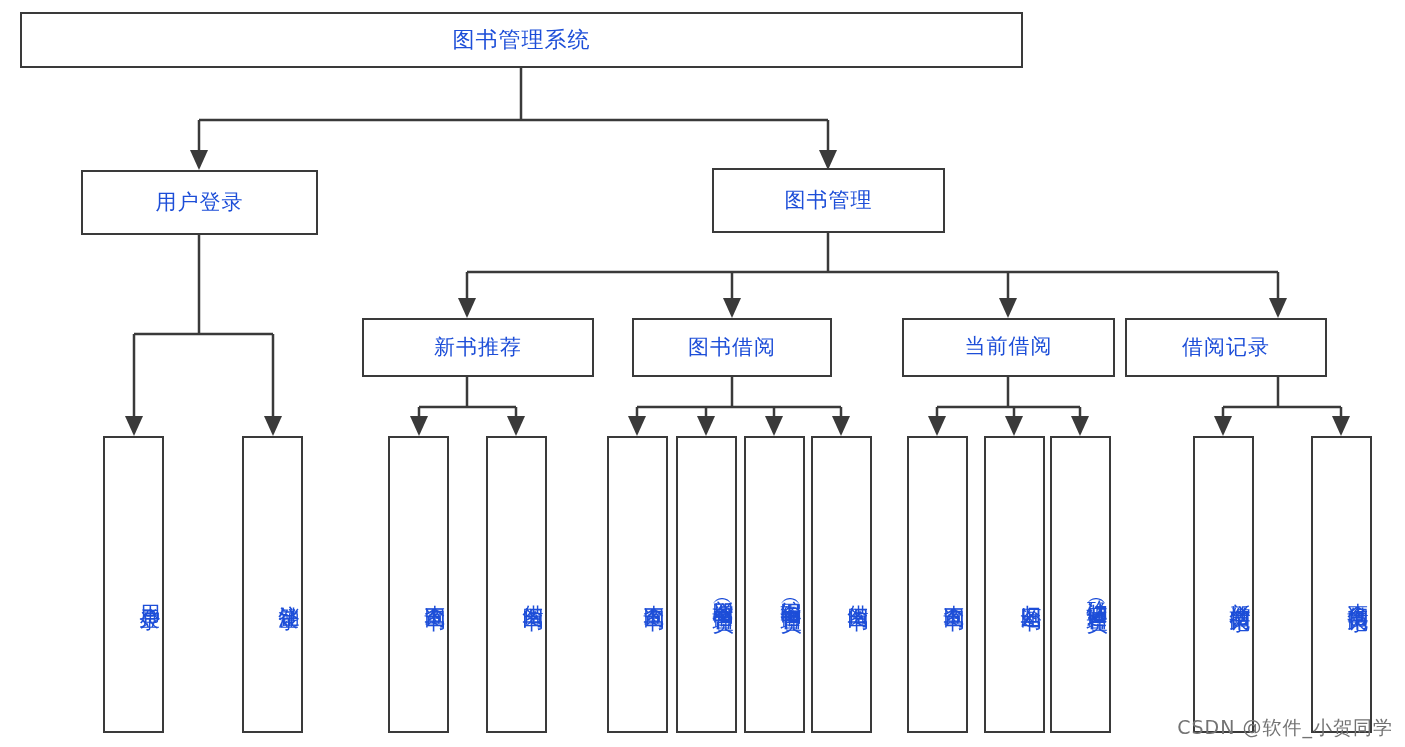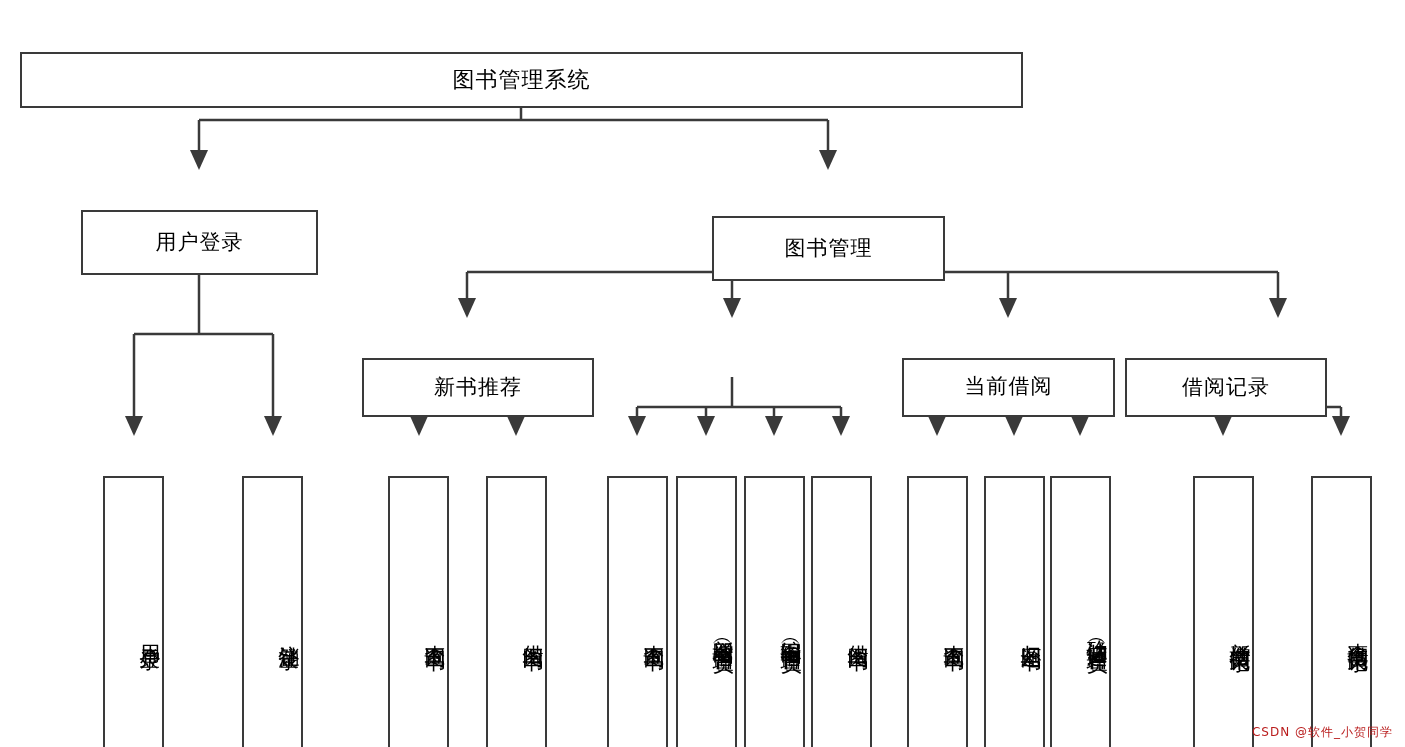--- a/index.html
+++ b/index.html
@@ -11,22 +11,21 @@
   #diagram{position:absolute;left:0;top:0;width:1405px;height:747px;}
 
   .node{
     position:absolute;
     box-sizing:border-box;
     background:#ffffff;
     border:2.5px solid #3a3a3a;
     display:flex;
     align-items:center;
     justify-content:center;
-    color:#000000;
-    margin-top:40px;
+    color:#1d4ed8;
   }
   .node.h{
     font-size:21px;
     line-height:1.2;
     letter-spacing:1px;
   }
   .node.root{font-size:22px;}
   .node.v{
     writing-mode:vertical-rl;
     text-orientation:upright;
@@ -38,22 +37,22 @@
     justify-content:center;
   }
 
   svg.links{position:absolute;left:0;top:0;width:1405px;height:747px;pointer-events:none;}
   svg.links line, svg.links path{stroke:#3a3a3a;stroke-width:2.5;fill:none;}
   svg.links polygon{fill:#3a3a3a;}
 
   .watermark{
     position:absolute;
     right:12px;bottom:6px;
-    font-size:12px;
-    color:#b91c1c;
+    font-size:19px;
+    color:#737373;
     letter-spacing:1px;
     white-space:nowrap;
     user-select:none;
   }
 </style>
 </head>
 <body>
 
 <div id="diagram">
 
@@ -119,26 +118,29 @@
     <polygon points="1332,416 1350,416 1341,436"></polygon>
   </svg>
 
   <div class="node h root" style="left:20px;top:12px;width:1003px;height:56px;">
     <span>图书管理系统</span>
   </div>
 
   <div class="node h" style="left:81px;top:170px;width:237px;height:65px;">
     <span>用户登录</span>
   </div>
-  <div class="node h" style="left:712px;top:176px;width:233px;height:65px;">
+  <div class="node h" style="left:712px;top:168px;width:233px;height:65px;">
     <span>图书管理</span>
   </div>
 
   <div class="node h" style="left:362px;top:318px;width:232px;height:59px;">
     <span>新书推荐</span>
+  </div>
+  <div class="node h" style="left:632px;top:318px;width:200px;height:59px;">
+    <span>图书借阅</span>
   </div>
   <div class="node h" style="left:902px;top:318px;width:213px;height:59px;font-family:Liberation Mono, monospace;">
     <span>当前借阅</span>
   </div>
   <div class="node h" style="left:1125px;top:318px;width:202px;height:59px;">
     <span>借阅记录</span>
   </div>
 
   <div class="node v" style="left:103px;top:436px;width:61px;height:297px;">
     <span>用户登录</span>

